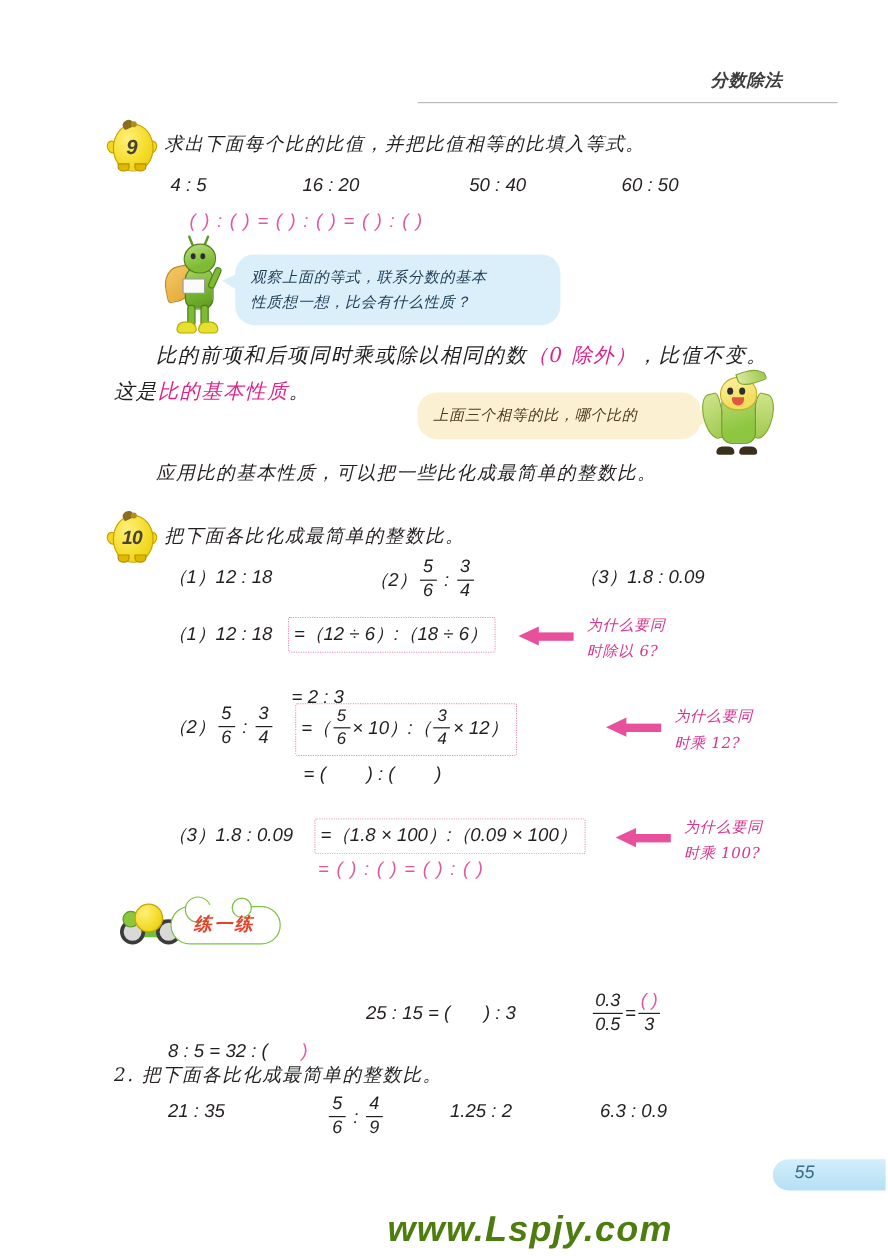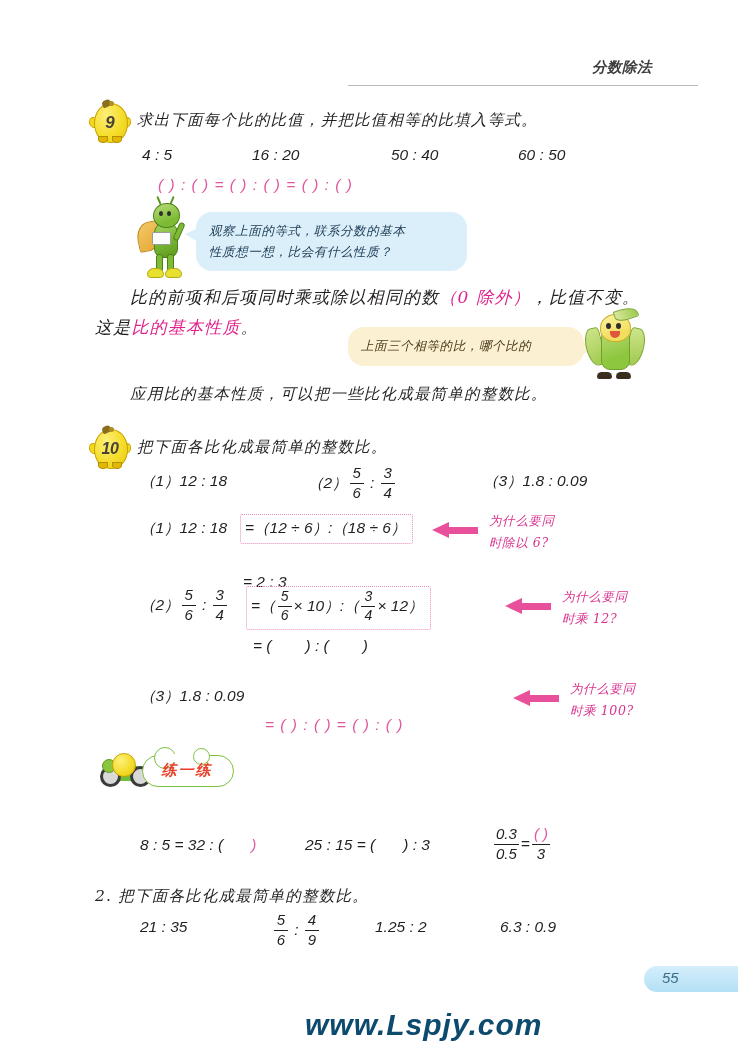--- a/index.html
+++ b/index.html
@@ -275,23 +275,23 @@
     background:linear-gradient(180deg,#d4eefb 0%,#b4e0f5 100%);
     border-radius:13px 0 0 13px;
   }
   .pagepill .txt {
     position:absolute; left:18px; top:3px;
     font-family:"Liberation Sans", sans-serif; font-size:15px; color:#3c6d86;
   }
 
   
   .watermark {
-    position:absolute; left:305px; top:1008px;
+    position:absolute; left:323px; top:1008px;
     font-family:"Liberation Sans", sans-serif;
-    font-size:30px; font-weight:700; color:#0c4a6e;
+    font-size:30px; font-weight:700; color:#4d7c0f;
     letter-spacing:1px; white-space:nowrap;text-align:right;
   }
 
   .para {
     position:absolute;
     font-family:"DejaVu Serif", serif;
     font-size:17px; line-height:1.85; letter-spacing:1.2px;
     color:#231f20; white-space:nowrap;
   }
   .qtext {
@@ -453,20 +453,23 @@
   <div class="note" style="left:562px; top:586px;">
     <div>为什么要同</div>
     <div>时乘 12?</div>
   </div>
 
   <div class="mathrow" style="left:253px; top:637px;">
     <span>= (</span><span class="blank wide"></span><span>) : (</span><span class="blank wide"></span><span>)</span>
   </div>
 
   <div class="mathrow" style="left:140px; top:686px;">（3）1.8 : 0.09</div>
+  <div class="mathrow" style="left:262px; top:682px;">
+    <span class="dotbox">=（1.8 × 100）:（0.09 × 100）</span>
+  </div>
   <div class="arrow" style="left:513px; top:690px;">
     <div class="shaft"></div>
     <div class="head"></div>
   </div>
   <div class="note" style="left:570px; top:678px;">
     <div>为什么要同</div>
     <div>时乘 100?</div>
   </div>
   <div class="mathrow pink" style="left:265px; top:716px; letter-spacing:1px;">= (      ) : (      ) = (      ) : (      )</div>
 
@@ -477,21 +480,21 @@
     <div class="rider-head"></div>
     <div class="rider-body"></div>
   </div>
 
   <div class="cloud" style="left:142px; top:755px;">
     <div class="cloud-mask"></div>
   </div>
   <div class="cloud-text" style="left:142px; top:755px;">练一练</div>
 
 
-  <div class="mathrow" style="left:140px; top:836px;text-align:right;">
+  <div class="mathrow" style="left:140px; top:868px;text-align:right;">
     <span>8 : 5 = 32 : (</span><span class="blank"></span><span class="paren">)</span>
   </div>
   <div class="mathrow" style="left:305px; top:836px;">
     <span>25 : 15 = (</span><span class="blank"></span><span>) : 3</span>
   </div>
 
   <div class="mathrow" style="left:492px; top:827px;">
     <span class="frac" style="font-size:14px;">
         <span class="n">0.3</span>
         <span class="bar"></span>

